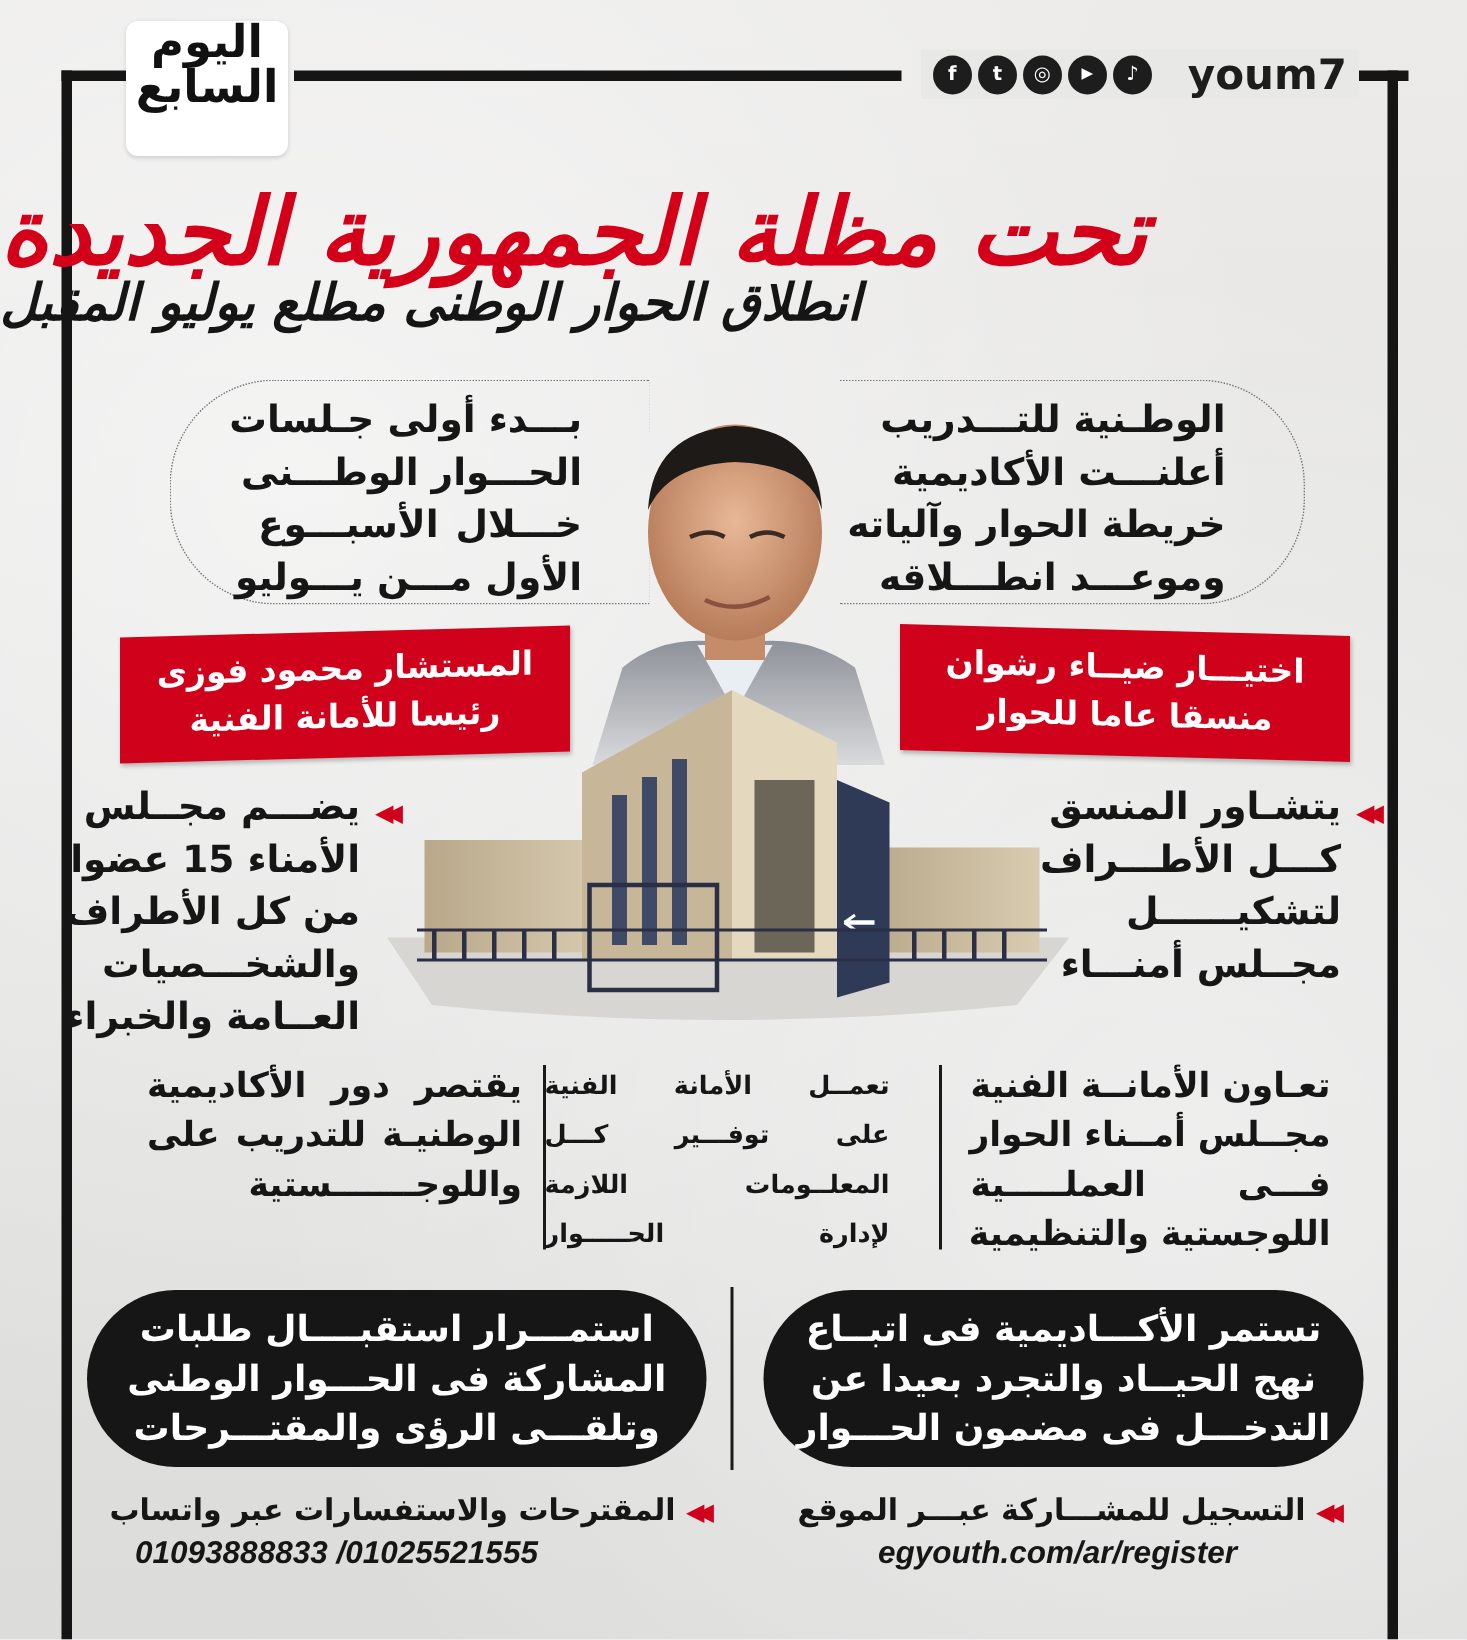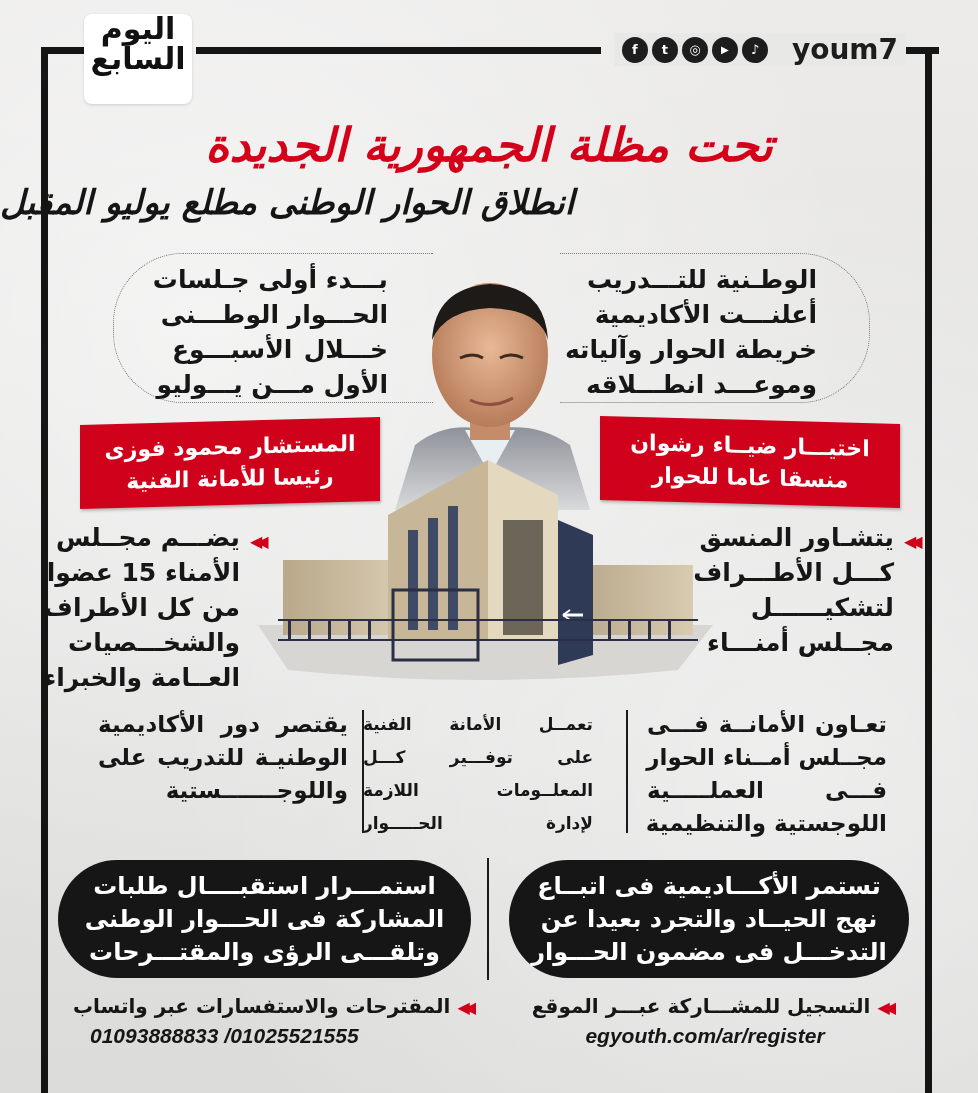--- a/index.html
+++ b/index.html
@@ -21,22 +21,22 @@
         display:flex;flex-direction:column;align-items:center;justify-content:flex-start;direction:rtl;
         font-weight:bold;line-height:1;font-size:30px;box-shadow:0 1px 3px rgba(0,0,0,.15)}
   .logo .l1{color:#111}
   .logo .l2{color:#111}
 
   .social{position:absolute;right:72px;top:33px;display:flex;align-items:center;gap:4px;background:#e8e8e7;padding:0 8px}
   .social .ico{width:26px;height:26px;border-radius:50%;background:#1d1d1d;color:#fff;
         display:flex;align-items:center;justify-content:center;font-size:13px;font-weight:bold}
   .social .brand{font-size:28px;font-weight:bold;color:#1d1d1d;margin-left:20px;font-family:"DejaVu Sans",sans-serif}
 
-  .title{position:absolute;left:0;right:0;top:118px;text-align:center;direction:rtl;
-         font-size:46px;font-weight:bold;color:#d4001a;font-style:italic;letter-spacing:0}
+  .title{position:absolute;left:0;right:0;top:118px;text-align:left;direction:rtl;
+         font-size:62px;font-weight:bold;color:#d4001a;font-style:italic;letter-spacing:0}
   .subtitle{position:absolute;left:0;right:0;top:182px;text-align:left;direction:rtl;
          font-size:34px;font-weight:bold;color:#151515;font-style:italic}
 
   .pill-outline{position:absolute;top:253px;border:1.5px dotted #777;border-radius:70px;height:150px}
   .pill-left{left:113px;width:320px;border-right:none;border-top-right-radius:0;border-bottom-right-radius:0}
   .pill-right{left:560px;width:310px;border-left:none;border-top-left-radius:0;border-bottom-left-radius:0}
 
   .block{position:absolute;direction:rtl;font-weight:bold;font-size:25px;line-height:35px;color:#161616;text-align:justify;text-align-last:justify}
   .block .line{display:block;white-space:nowrap}
 
@@ -182,21 +182,21 @@
 
 <span class="bullet bullet-abs" style="left:904px;top:532px">◀◀</span>
 <div class="block" style="left:718px;top:520px;width:176px">
   <span class="line">يتشـاور المنسق</span>
   <span class="line">كـــل الأطـــراف</span>
   <span class="line">لتشكيــــــل</span>
   <span class="line">مجــلس أمنـــاء</span>
 </div>
 
 <div class="block" style="left:647px;top:708px;width:240px;font-size:23px;line-height:33px">
-  <span class="line">تعـاون الأمانــة فـــى</span>
+  <span class="line">تعـاون الأمانــة الفنية</span>
   <span class="line">مجــلس أمــناء الحوار</span>
   <span class="line">فـــى العملـــــية</span>
   <span class="line">اللوجستية والتنظيمية</span>
 </div>
 <div class="vline" style="left:626px;top:710px;height:123px"></div>
 <div class="block" style="left:363px;top:708px;width:230px;font-size:17px;line-height:33px">
   <span class="line">تعمــل الأمانة الفنية</span>
   <span class="line">على توفـــير كـــل</span>
   <span class="line">المعلــومات اللازمة</span>
   <span class="line">لإدارة الحـــــوار</span>

